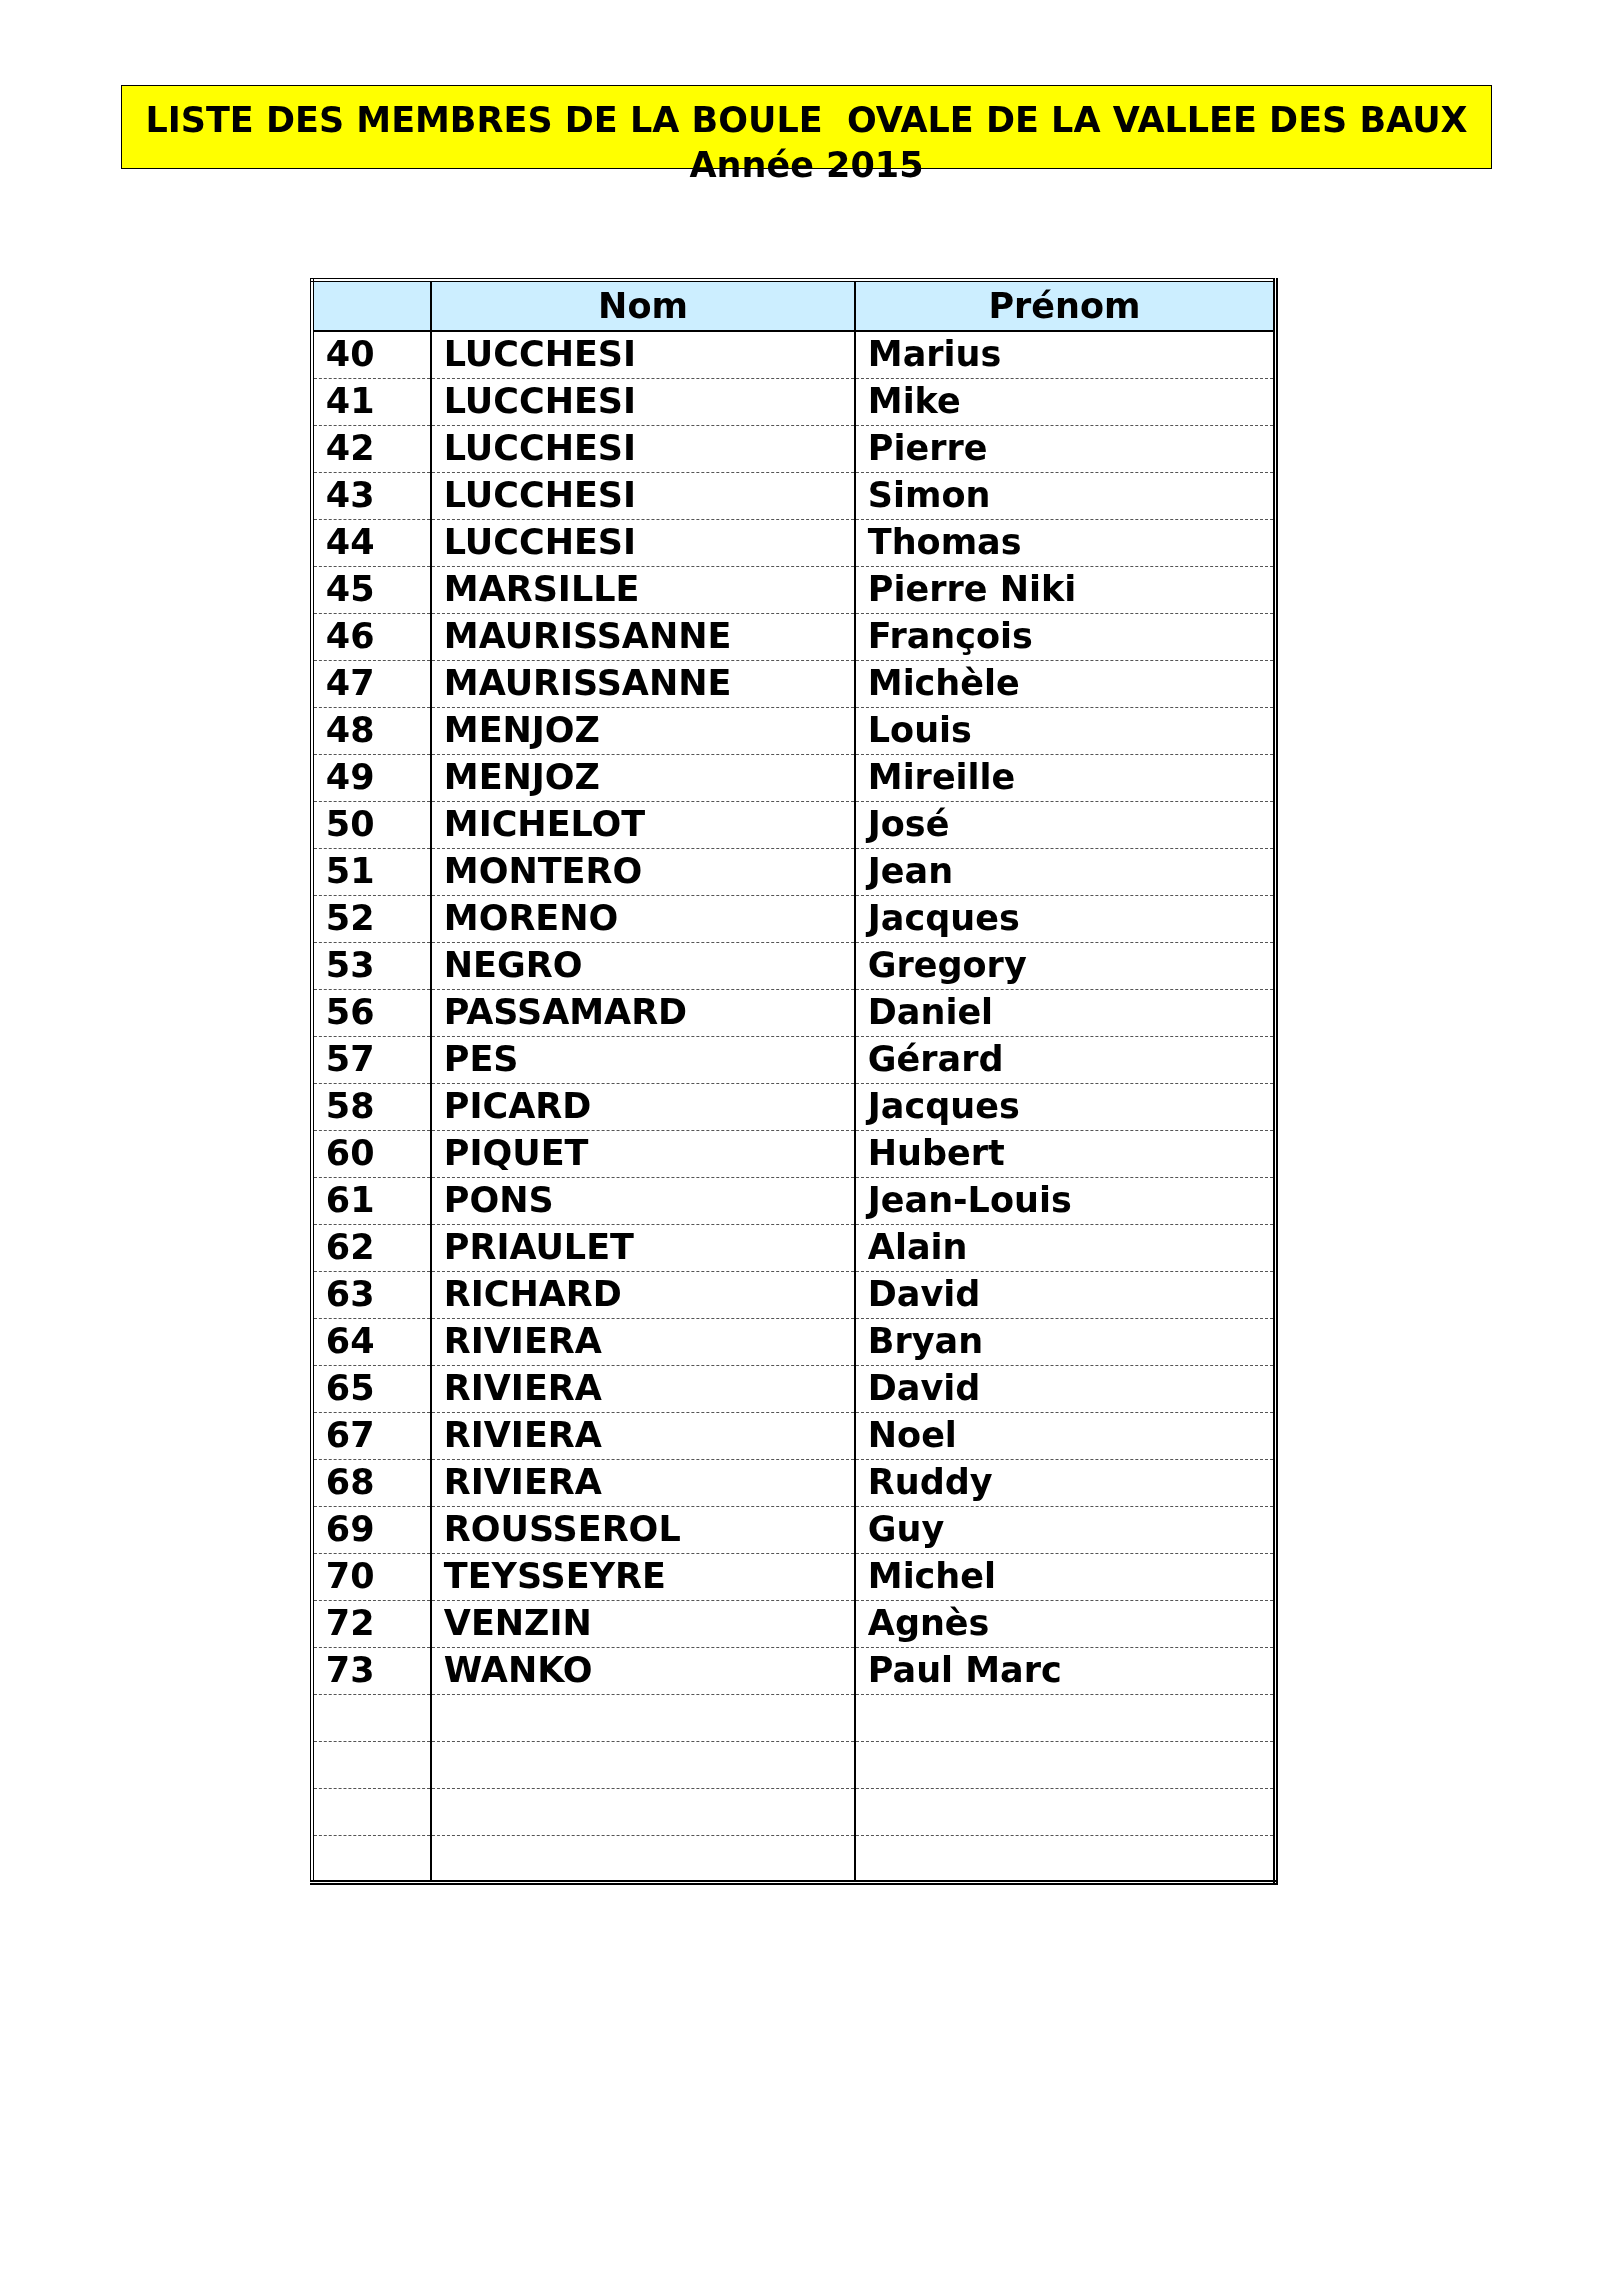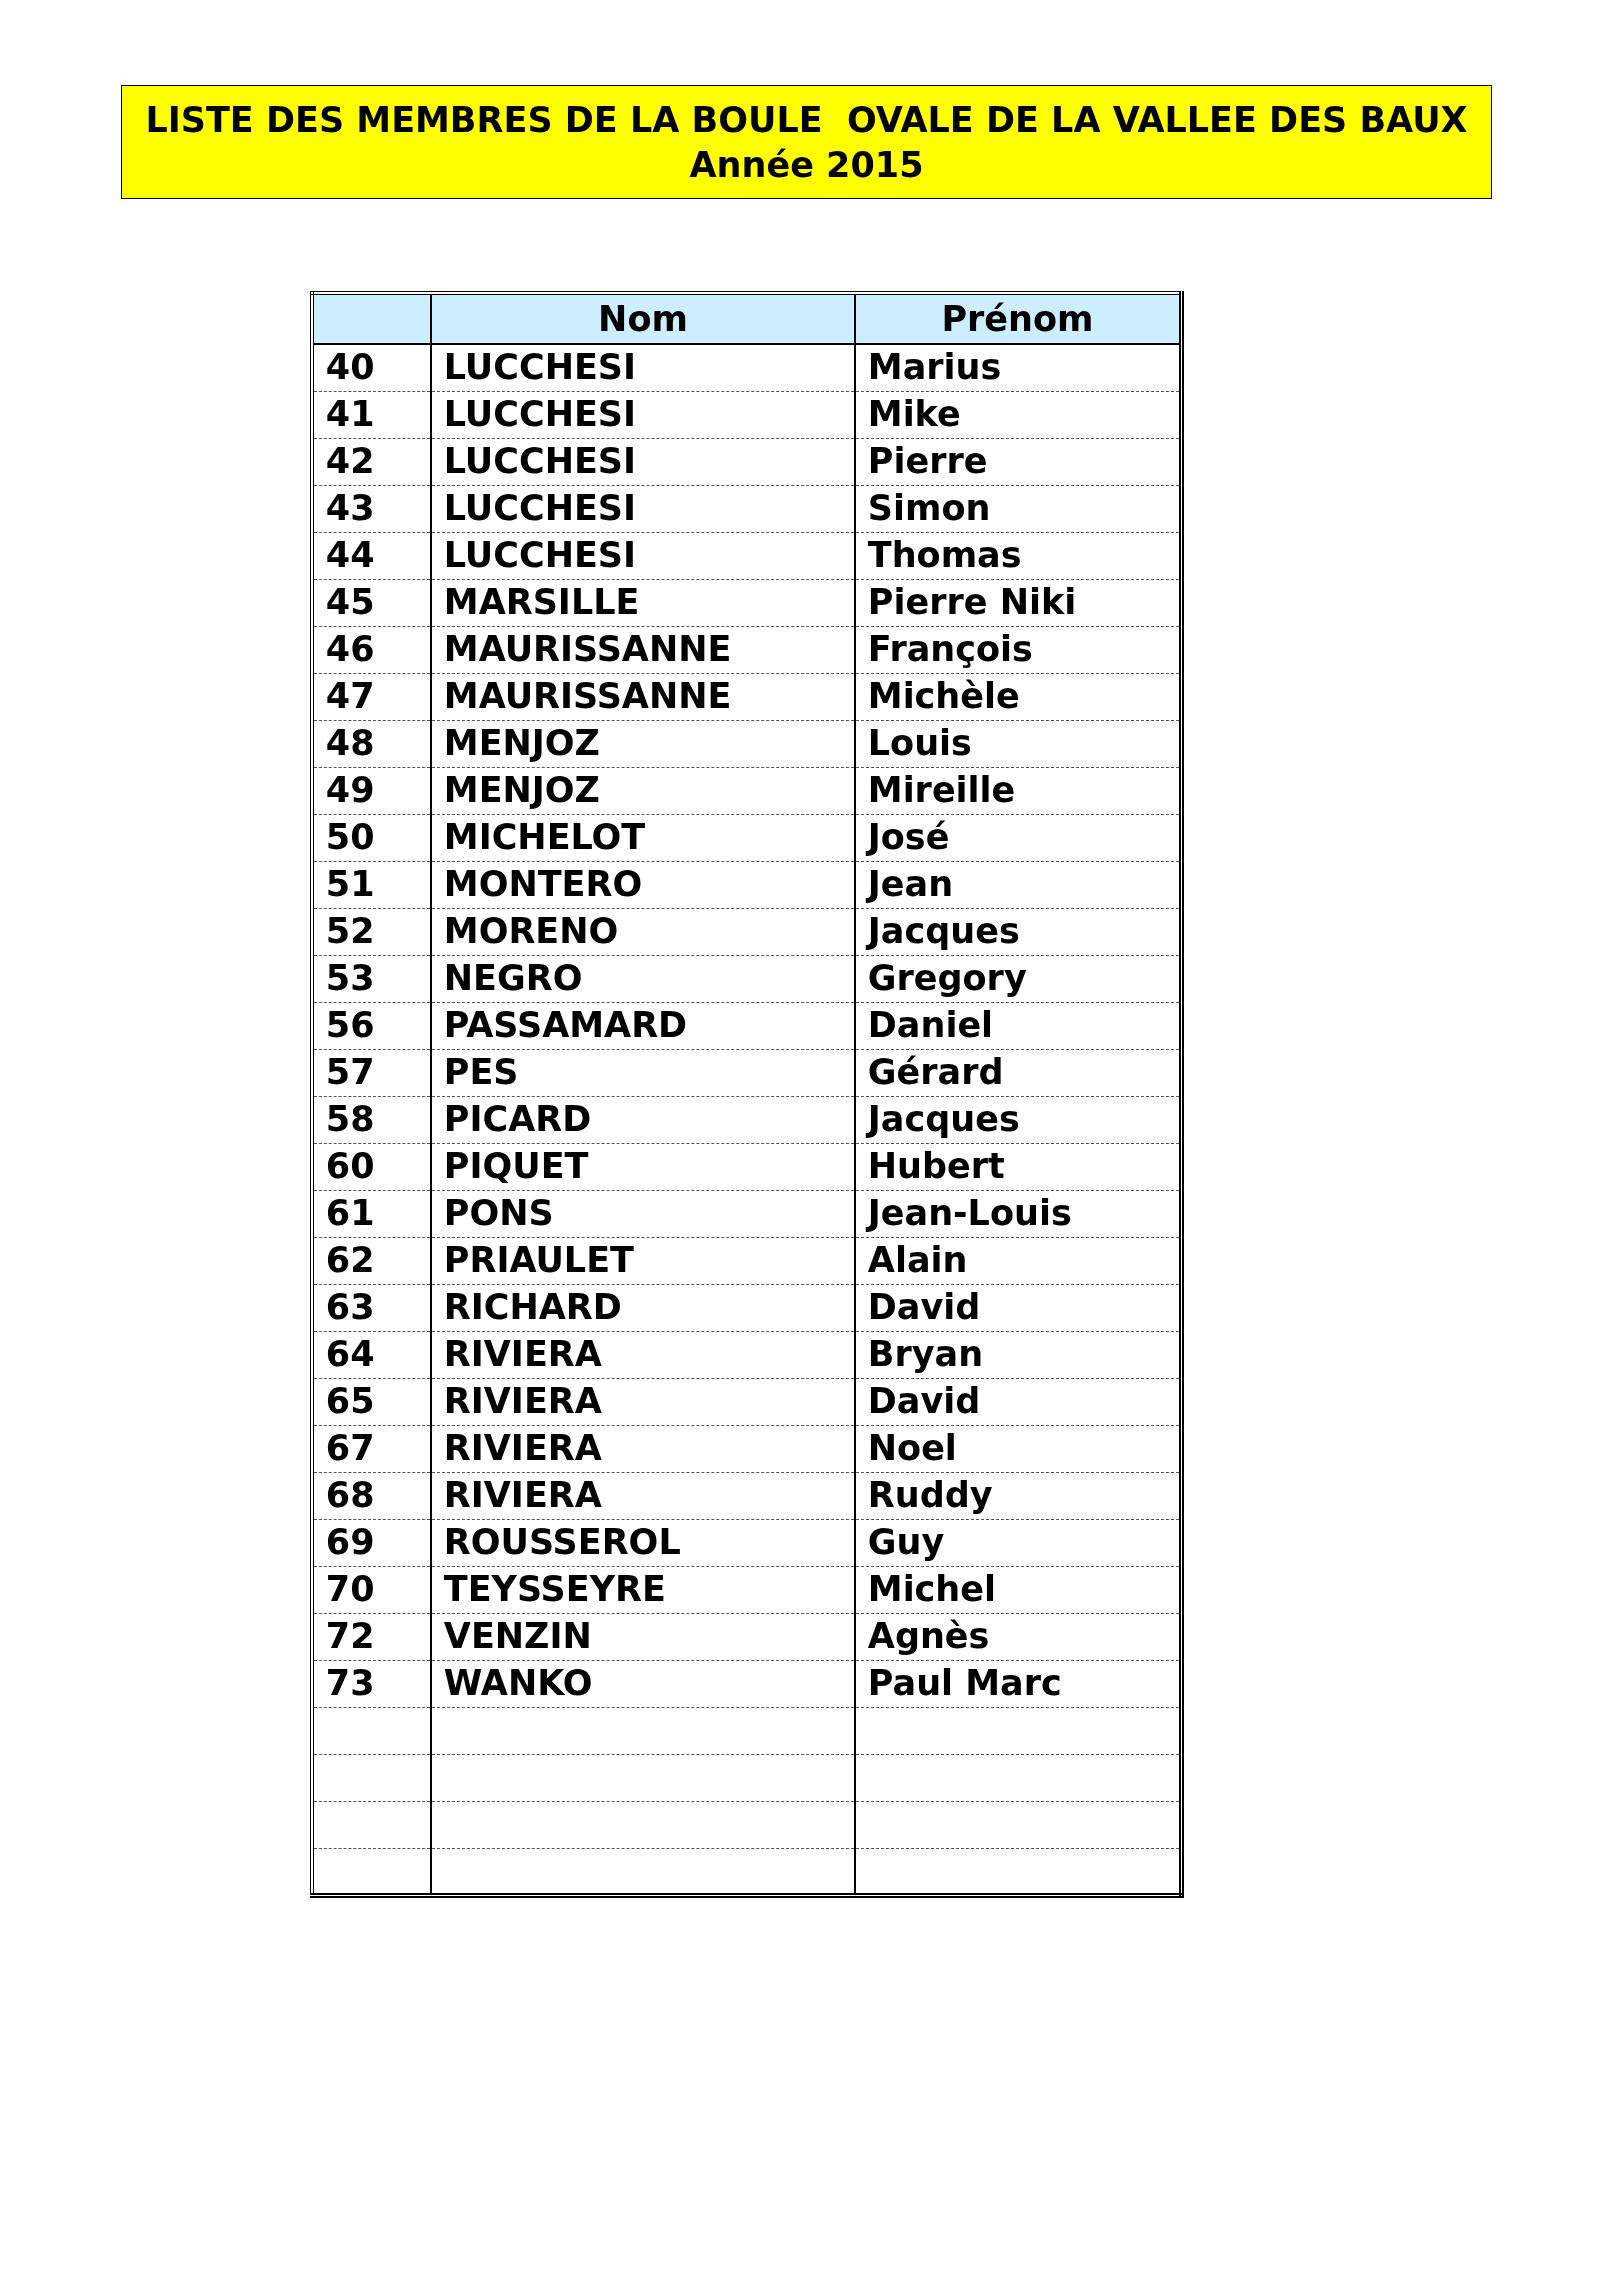--- a/index.html
+++ b/index.html
@@ -1,26 +1,26 @@
 <!DOCTYPE html>
 <html><head>
 <meta charset="utf-8">
 <style>
   html, body { margin: 0; padding: 0; background: #ffffff; }
   body { width: 1621px; height: 2293px; position: relative; overflow: hidden;
          font-family: "DejaVu Sans", sans-serif; color: #000; }
   .title-box {
-    position: absolute; left: 121px; top: 85px; width: 1371px; height: 114px;
+    position: absolute; left: 121px; top: 85px; width: 1371px; height: 84px;
     background: #ffff00; border: 1px solid #000; box-sizing: border-box;
     text-align: center; font-weight: bold; font-size: 35px; line-height: 45px;
     padding-top: 11.8px;
   }
   .title-box div { white-space: pre; }
   .members-table {
-    position: absolute; left: 310px; top: 291px; width: 874px;
+    position: absolute; left: 310px; top: 278px; width: 968px;
     border-collapse: collapse; table-layout: fixed;
     border: 4.9px double #000;
     border-right-width: 5.9px; border-bottom-width: 5.9px;
   }
   .members-table th, .members-table td {
     font-weight: bold; font-size: 35px; height: 47px; padding: 0 0 0 11.8px;
     box-sizing: border-box; white-space: nowrap; overflow: hidden;
     border-left: 2px solid #000; border-right: 2px solid #000;
     border-bottom: 1px dashed #555;
     vertical-align: middle; line-height: 43px;

